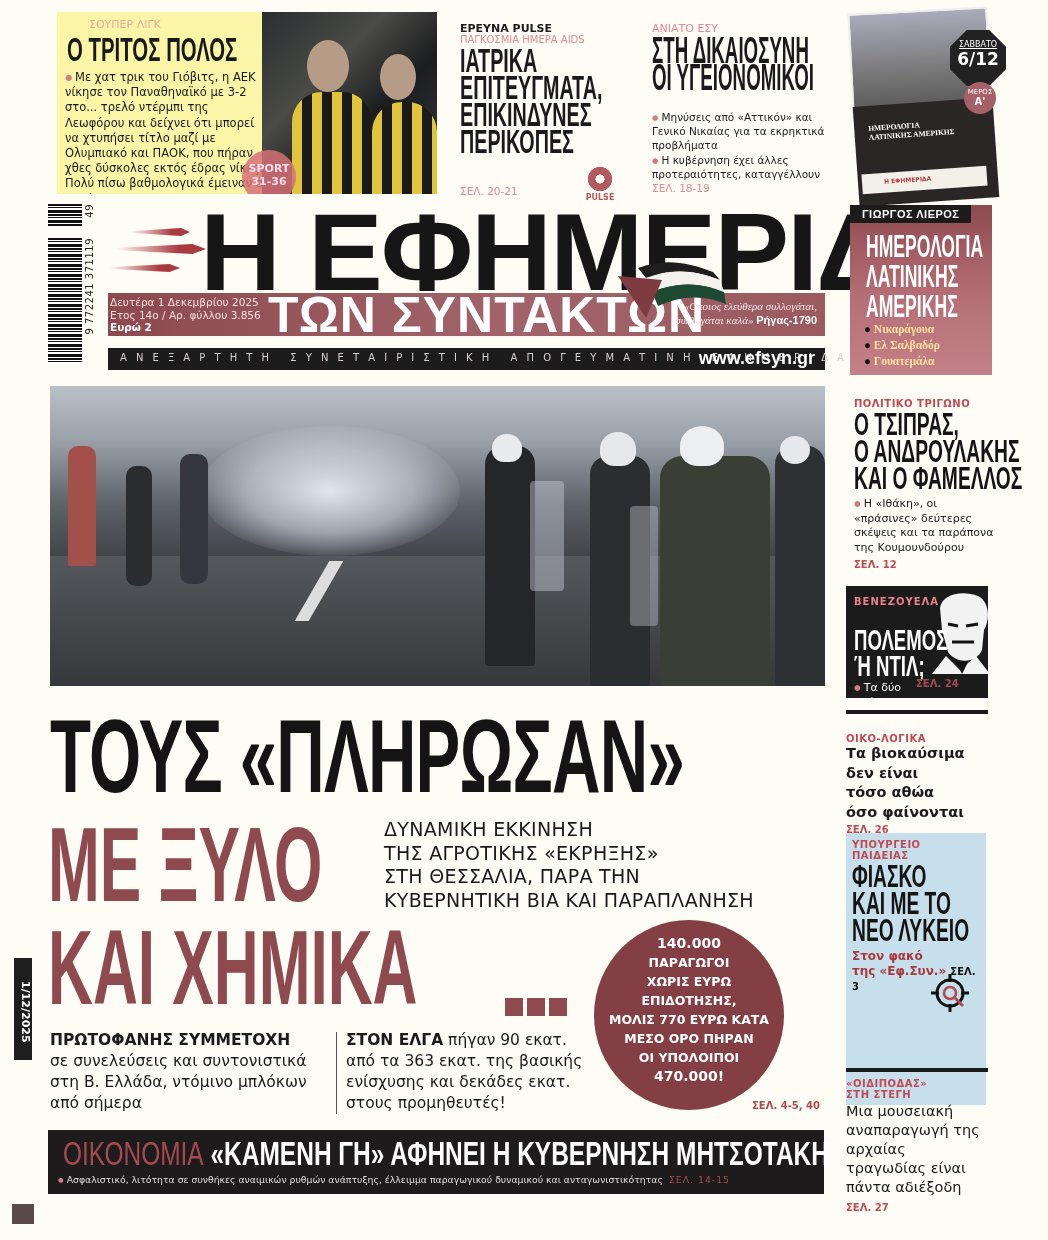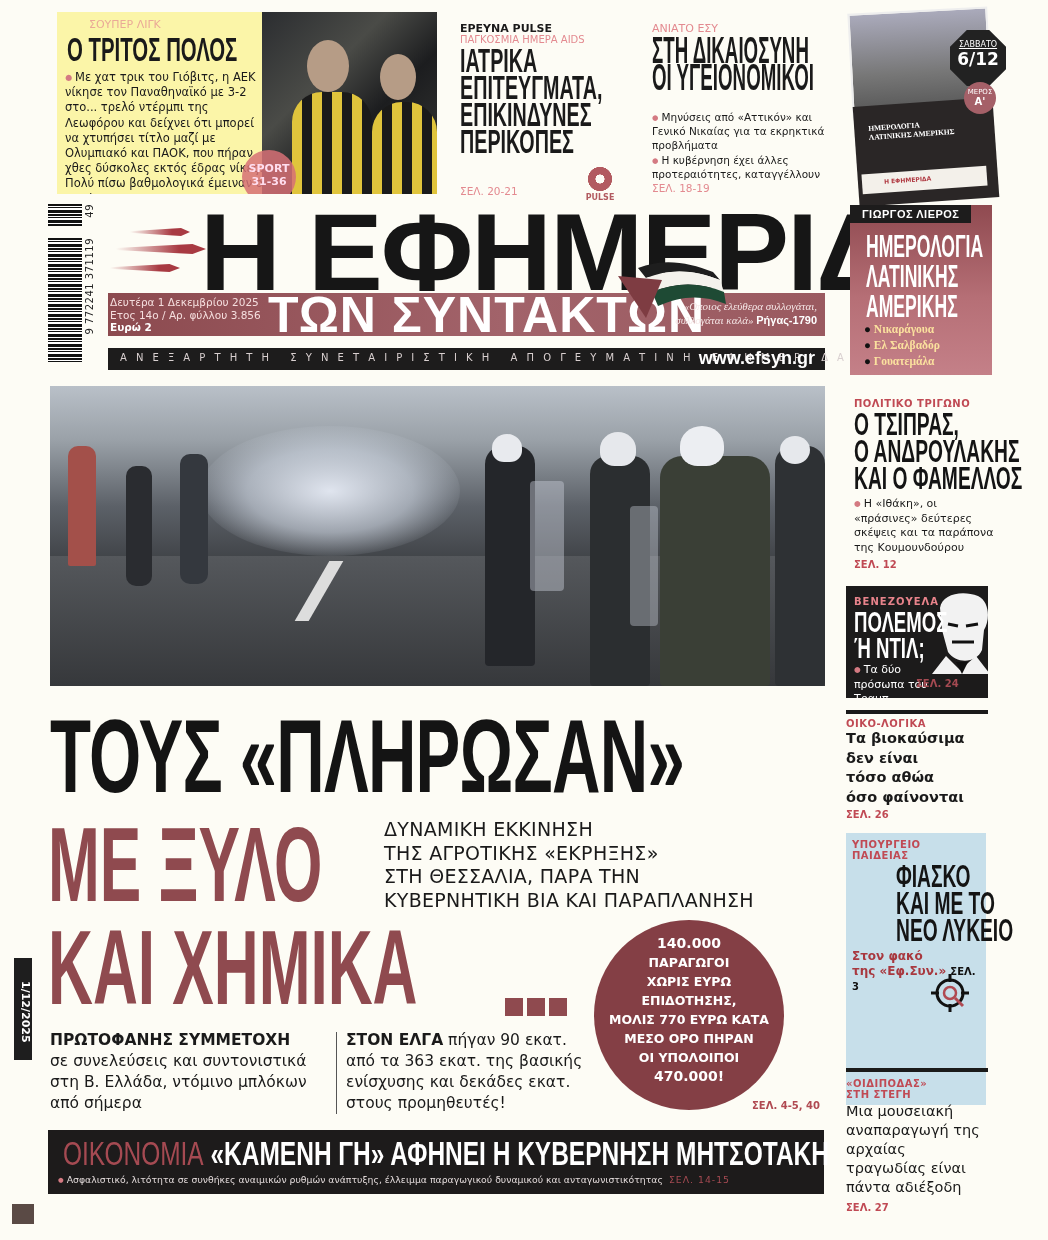--- a/index.html
+++ b/index.html
@@ -81,21 +81,21 @@
 
   
   .rc-kicker { font-size: 10px; font-weight: 700; color: #c04a54; letter-spacing: 0.5px; }
   .rc-hl { font-family: "Liberation Sans", sans-serif; font-weight: 900; color: #141414; transform: scaleX(0.62); transform-origin: left top; white-space: nowrap; }
   .rc-body { font-size: 11px; line-height: 14.5px; }
   .rc-pg { font-size: 10px; font-weight: 700; color: #c04a54; margin-top: 4px; }
 
   #tsipras { left: 854px; top: 398px; width: 140px; }
   #venezuela { left: 846px; top: 586px; width: 142px; height: 112px; background: #1c1b1b; color: #fff; padding: 10px 8px; overflow: hidden; }
   #trump-face { position: absolute; right: -2px; top: 4px; width: 58px; height: 84px; }
-  #oiko { left: 846px; top: 710px; width: 142px; border-top: 4px solid #1a1a1a; padding-top: 4px; }
+  #oiko { left: 846px; top: 710px; width: 142px; border-top: 4px solid #1a1a1a; padding-top: 19px; }
   #paideia { left: 846px; top: 833px; width: 140px; height: 272px; background: #c7dfea; padding: 6px 6px; }
   #oidipodas { left: 846px; top: 1068px; width: 142px; border-top: 4px solid #1a1a1a; padding-top: 6px; }
 
   #side-date { left: 14px; top: 958px; width: 18px; height: 102px; background: #1e1e1e; color: #fff; font-size: 11px; font-weight: 700; writing-mode: vertical-rl; text-align: center; padding-top: 6px; }
   #side-block { left: 12px; top: 1204px; width: 22px; height: 20px; background: #5a4a45; }
 </style>
 </head>
 <body>
 
 <div id="sport-box" class="abs">
@@ -290,21 +290,21 @@
 </div>
 
 <div id="venezuela" class="abs">
   <svg id="trump-face" viewBox="0 0 58 84">
     <path d="M8 18 C10 4 30 0 46 6 C58 12 58 30 52 40 L50 60 C44 74 24 74 16 62 L10 40 Z" fill="#f2f2f2"></path>
     <path d="M16 34 L26 36 M34 36 L46 34 M20 52 L42 52" stroke="#111" stroke-width="3"></path>
     <path d="M0 84 L14 66 L28 80 L44 66 L58 84 Z" fill="#f2f2f2"></path>
     <path d="M24 72 L30 84 L36 72 Z" fill="#111"></path>
   </svg>
   <div class="rc-kicker" style="color:#e8838b;letter-spacing:1px;">ΒΕΝΕΖΟΥΕΛΑ</div>
-  <div style="height:56px;position:relative;">
+  <div style="height:56px;position:relative;margin-top:18px;">
     <div class="abs rc-hl" style="left:0;top:2px;font-size:30px;line-height:26px;color:#fff;">
       <div>ΠΟΛΕΜΟΣ</div>
       <div>Ή ΝΤΙΛ;</div>
     </div>
   </div>
   <div class="rc-body bullet" style="width:90px;">Τα δύο πρόσωπα του Τραμπ</div>
   <div class="abs" style="left:70px;top:92px;font-size:10px;color:#a54a52;font-weight:700;">ΣΕΛ. 24</div>
 </div>
 
 <div id="oiko" class="abs">
@@ -313,21 +313,21 @@
     <div>Τα βιοκαύσιμα</div>
     <div>δεν είναι</div>
     <div>τόσο αθώα</div>
     <div>όσο φαίνονται</div>
   </div>
   <div class="rc-pg" style="margin-top:2px;">ΣΕΛ. 26</div>
 </div>
 
 <div id="paideia" class="abs">
   <div class="rc-kicker">ΥΠΟΥΡΓΕΙΟ ΠΑΙΔΕΙΑΣ</div>
-  <div style="height:84px;position:relative;margin-left:44px;">
+  <div style="height:84px;position:relative;">
     <div class="abs rc-hl" style="left:0;top:2px;font-size:31px;line-height:27px;">
       <div>ΦΙΑΣΚΟ</div>
       <div>ΚΑΙ ΜΕ ΤΟ</div>
       <div>ΝΕΟ ΛΥΚΕΙΟ</div>
     </div>
   </div>
   <svg class="abs" style="left:84px;top:140px;" width="44" height="44" viewBox="0 0 44 44">
     <circle cx="20" cy="20" r="13" fill="none" stroke="#111" stroke-width="3"></circle>
     <path d="M20 1 V9 M20 31 V39 M1 20 H9 M31 20 H39" stroke="#111" stroke-width="3"></path>
     <circle cx="20" cy="20" r="6" fill="none" stroke="#b04a52" stroke-width="2.5"></circle>

